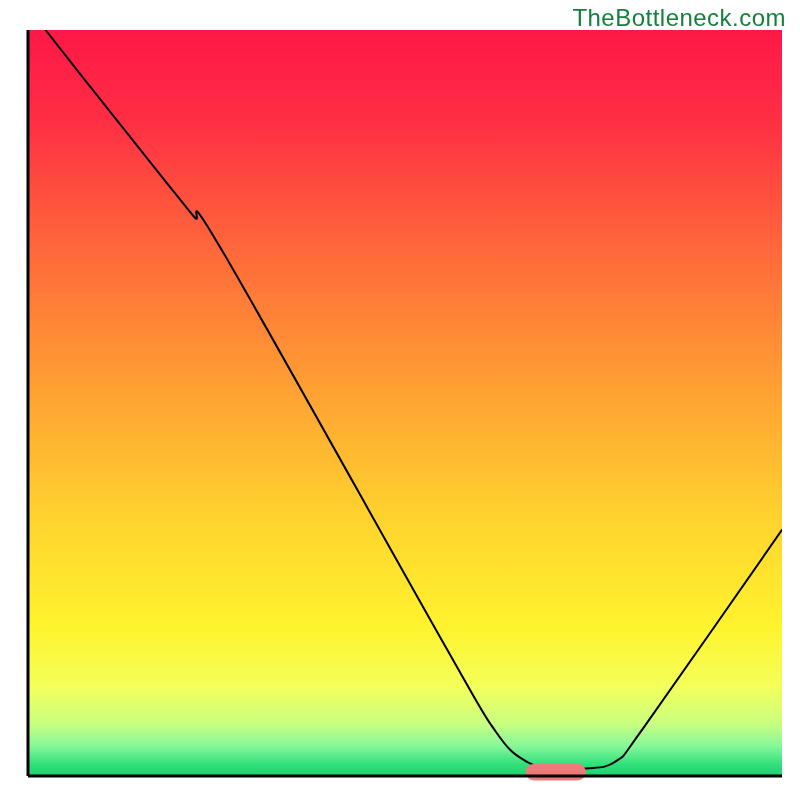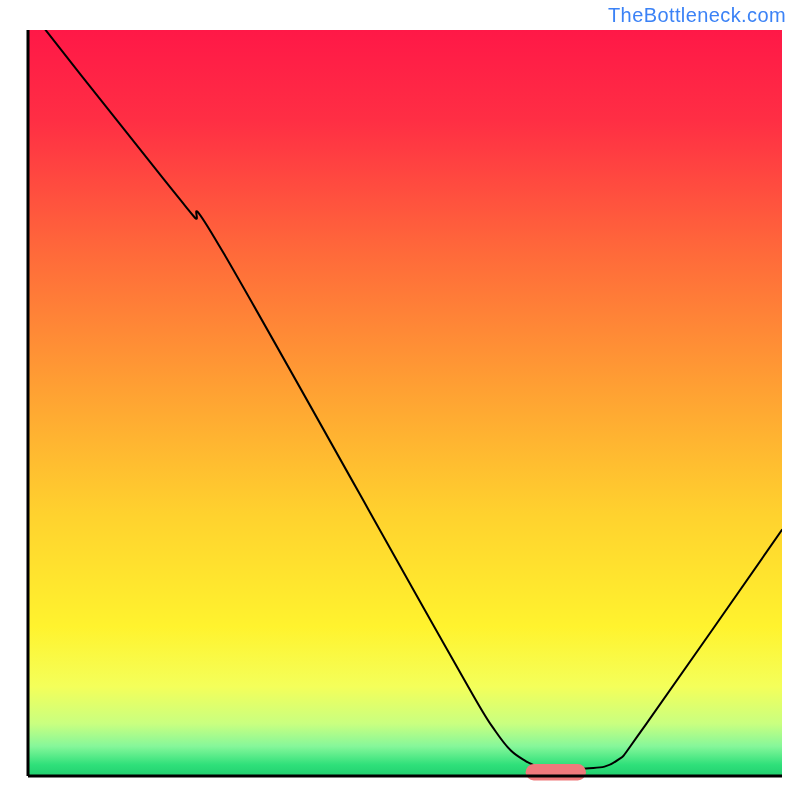--- a/index.html
+++ b/index.html
@@ -13,22 +13,22 @@
   }
   .stage {
     position: relative;
     width: 800px;
     height: 800px;
   }
   .watermark {
     position: absolute;
     top: 4px;
     right: 14px;
-    color: #3b82f6;
-    font-size: 20px;
+    color: #15803d;
+    font-size: 24px;
     font-weight: 500;
     letter-spacing: 0.02em;
     z-index: 5;
   }
   svg {
     display: block;
   }
 </style>
 </head>
 <body>

